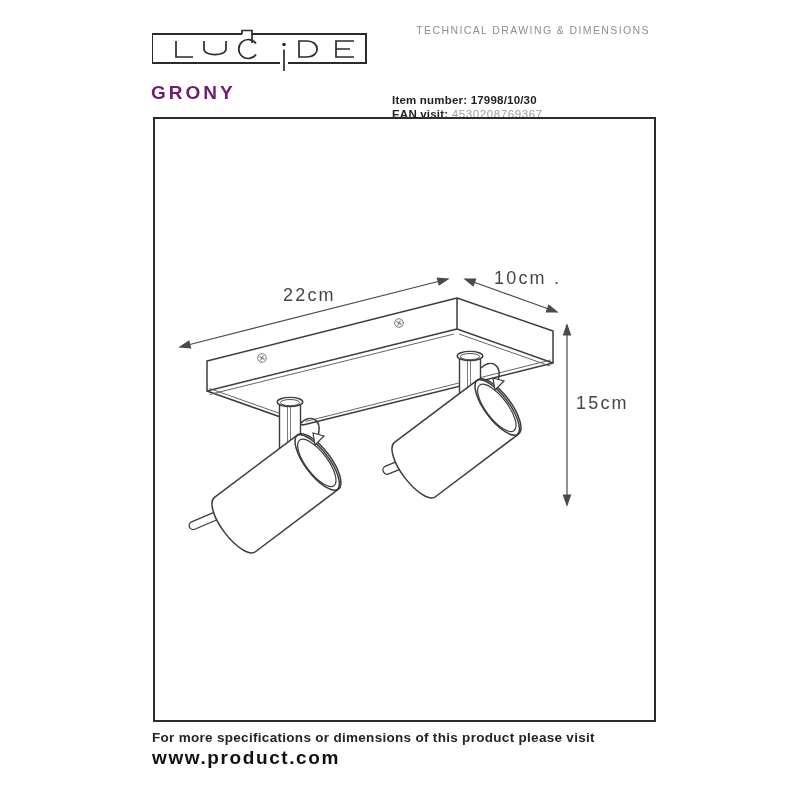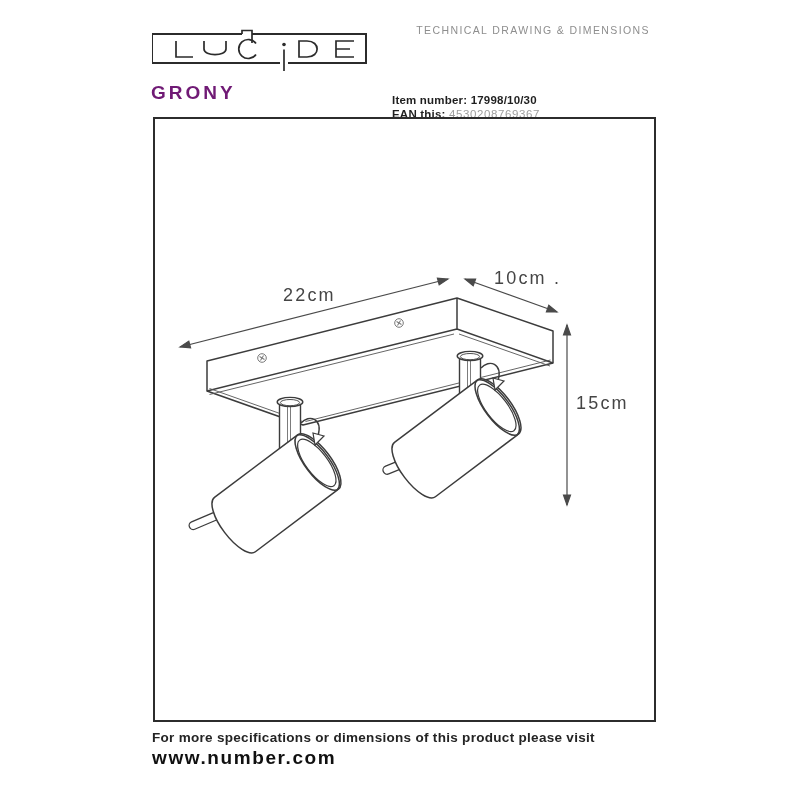--- a/index.html
+++ b/index.html
@@ -55,21 +55,21 @@
 <div class="abs doc-title">TECHNICAL DRAWING &amp; DIMENSIONS</div>
 
 <div class="abs product-name">GRONY</div>
 
 <div class="abs item-block">
   <div class="item-line">
     <span>Item number:</span>
     <span>17998/10/30</span>
   </div>
   <div class="item-line ean-line">
-    <span>EAN this:</span>
+    <span>EAN visit:</span>
     <span class="ean-value">4530208769367</span>
   </div>
 </div>
 
 <div class="abs drawing-frame"></div>
 
 <svg class="abs drawing-svg" viewBox="153 117 503 605">
 
   <g fill="none" stroke="#3c3c3c" stroke-width="1.5" stroke-linejoin="round">
     <path d="M207 361 L457 298 L553 331 L553 363 L303 425 L207 391 Z" fill="#ffffff"></path>
@@ -158,13 +158,13 @@
 
   <g stroke="#4a4a4a" stroke-width="1.2" fill="#4a4a4a">
     <line x1="567" y1="325" x2="567" y2="505"></line>
     <polygon points="567,325 563.5,335 570.5,335"></polygon>
     <polygon points="567,505 563.5,495 570.5,495"></polygon>
     <text class="dim-label" x="576" y="409" stroke="none">15cm</text>
   </g>
 </svg>
 
 <div class="abs footer-note">For more specifications or dimensions of this product please visit</div>
-<div class="abs footer-site">www.number.com</div>
+<div class="abs footer-site">www.product.com</div>
 
 </body></html>

